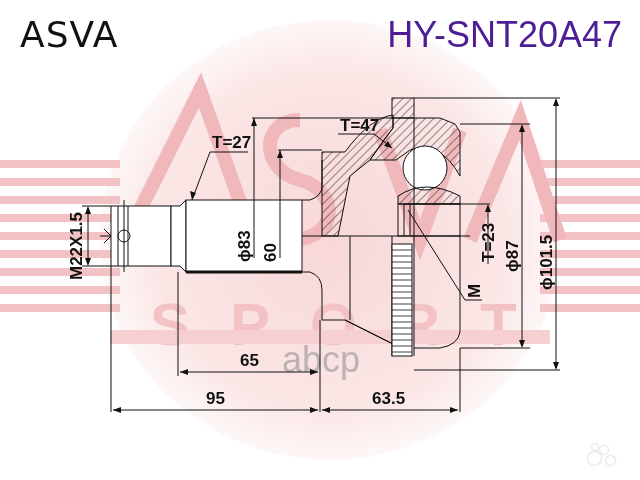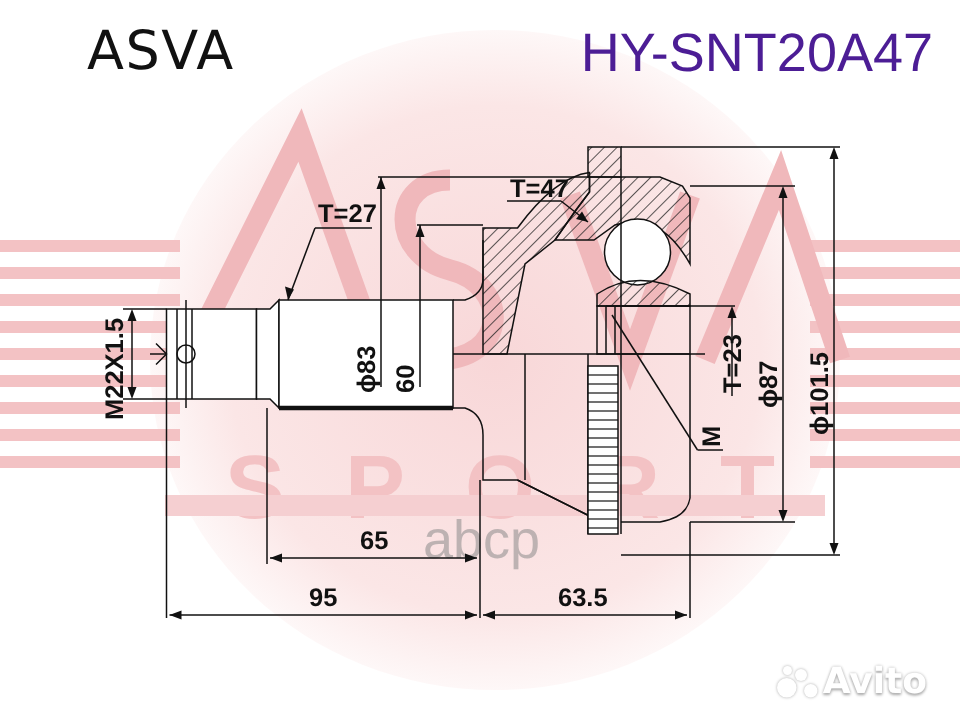--- a/index.html
+++ b/index.html
@@ -1,17 +1,17 @@
 <!DOCTYPE html>
 <html><head>
 <meta charset="utf-8">
 <style>
   html, body { margin:0; padding:0; background:#ffffff; }
   body { width:640px; height:480px; position:relative; overflow:hidden; font-family:"Liberation Sans", sans-serif; }
-  .brand { position:absolute; left:20px; top:14px; font-size:36px; color:#111; letter-spacing:1px; font-family:"DejaVu Sans", sans-serif;margin-left:38px; }
+  .brand { position:absolute; left:20px; top:14px; font-size:36px; color:#111; letter-spacing:1px; font-family:"DejaVu Sans", sans-serif; }
   .part { position:absolute; right:18px; top:14px; font-size:36px; color:#4c1d95; font-family:"Liberation Sans", sans-serif; }
   svg.drawing { position:absolute; left:0; top:0; }
   .dim { font-family:"Liberation Sans", sans-serif; font-weight:bold; font-size:17px; fill:#111; }
   .avito { position:absolute; right:22px; bottom:12px; font-size:24px; color:#fff; font-weight:bold; text-shadow:0 0 2px #bbb, 0 1px 2px #aaa; font-family:"DejaVu Sans", sans-serif; }
   .avito-dots { display:inline-block; width:30px; height:22px; position:relative; vertical-align:middle; }
   .avito-dots span { position:absolute; border-radius:50%; background:#fff; box-shadow:0 0 2px #aaa; }
 </style>
 </head>
 <body>
 
@@ -197,14 +197,14 @@
   <text class="dim" x="206" y="404">95</text>
   <text class="dim" x="372" y="404">63.5</text>
 </svg>
 
 <div class="avito">
   <span class="avito-dots">
     <span style="left:0;top:8px;width:13px;height:13px;"></span>
     <span style="left:12px;top:2px;width:8px;height:8px;"></span>
     <span style="left:18px;top:12px;width:9px;height:9px;"></span>
     <span style="left:4px;top:0;width:6px;height:6px;"></span>
-  </span><span>Avito</span>
+  </span>
 </div>
 
 </body></html>

